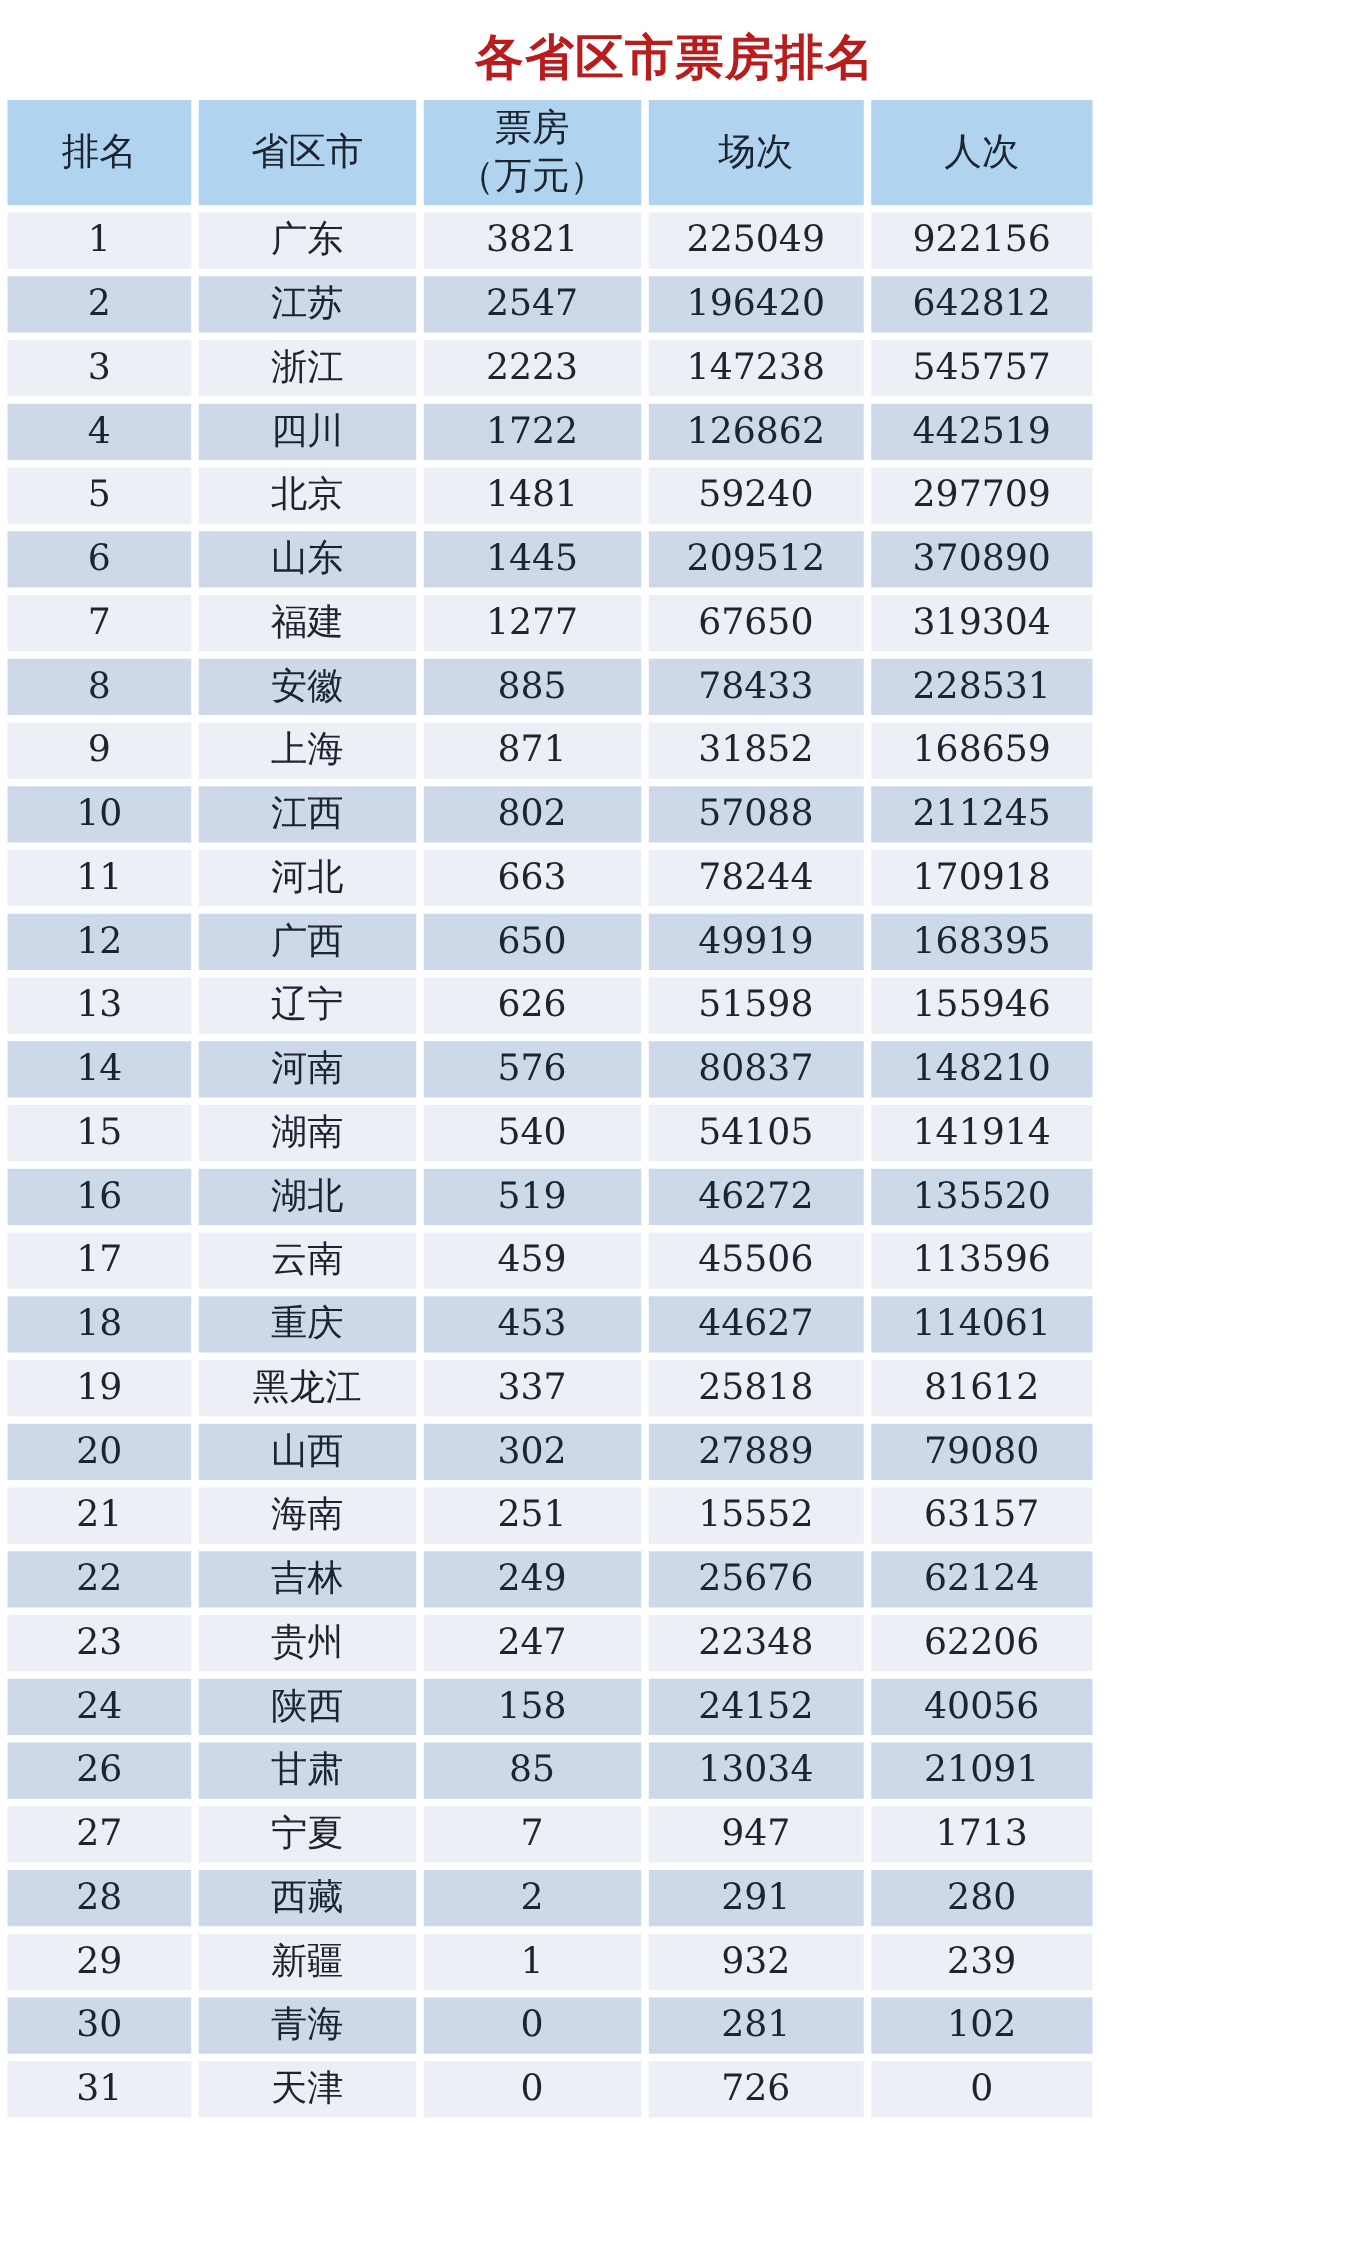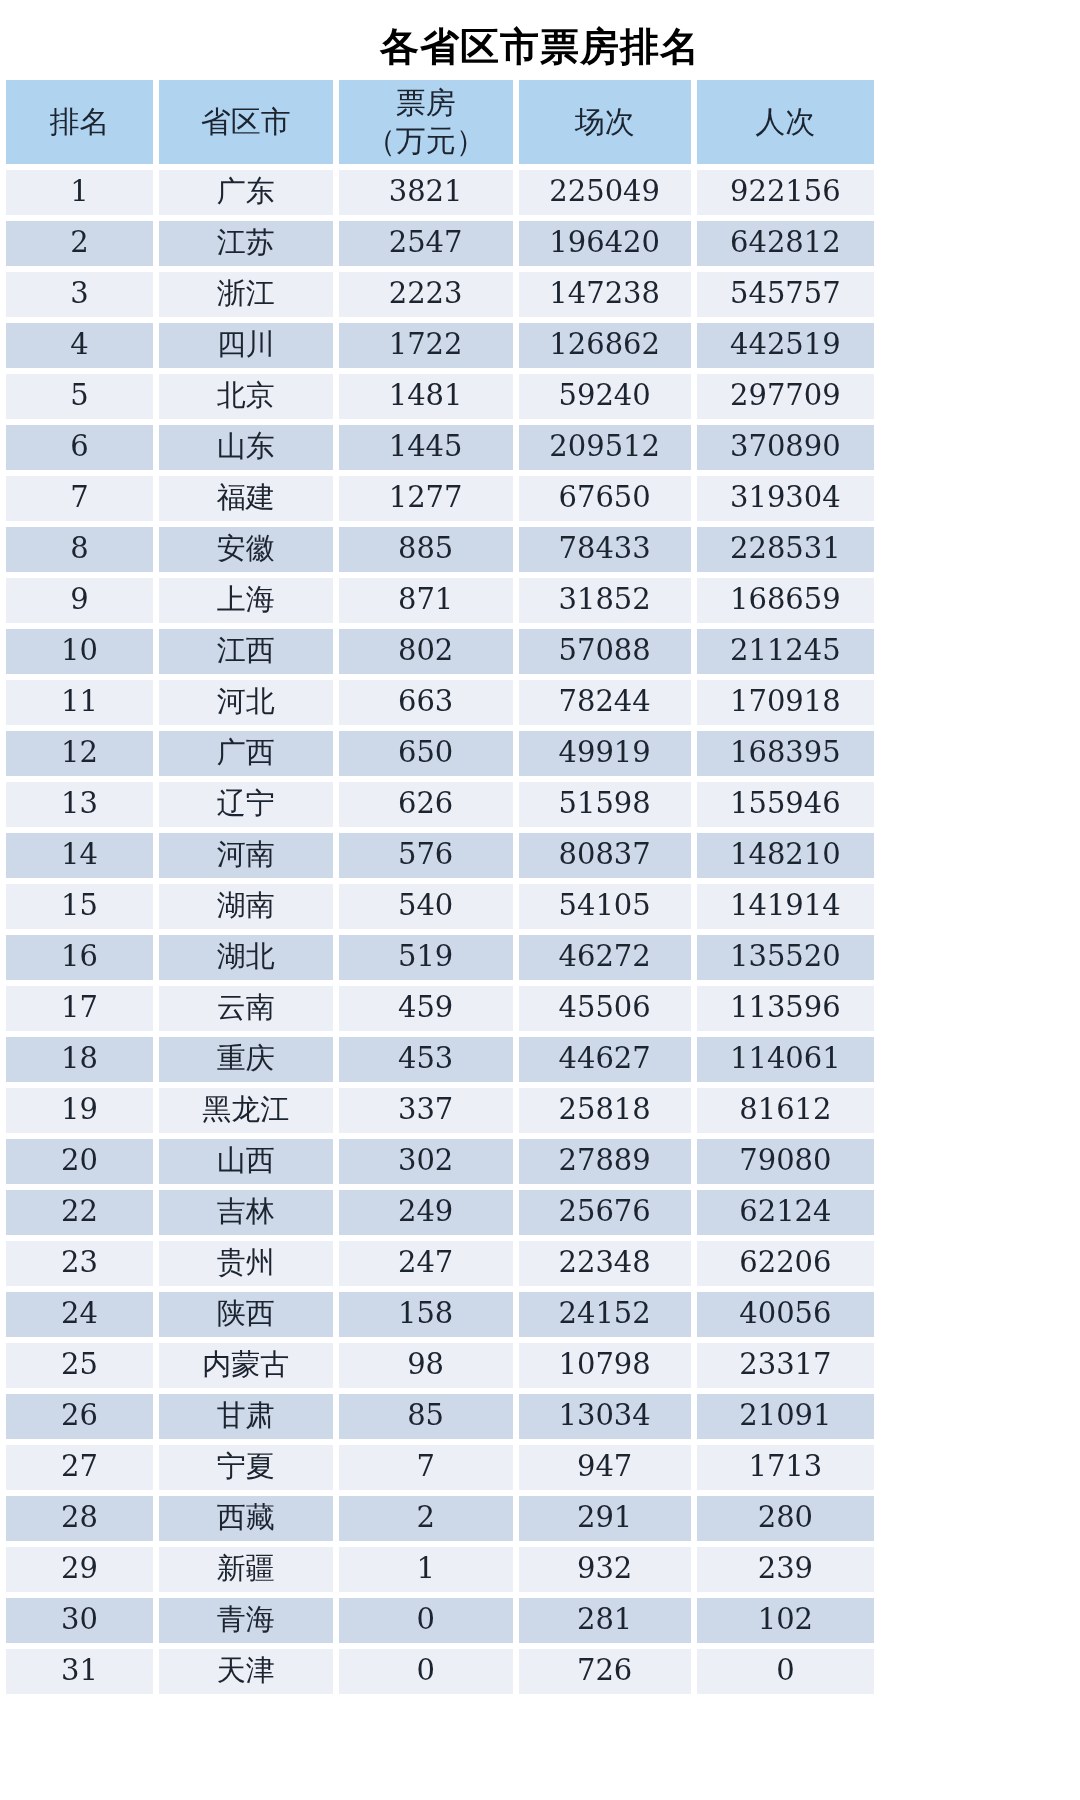--- a/index.html
+++ b/index.html
@@ -21,21 +21,21 @@
     height:1800px;
     overflow:hidden;
     background:var(--page_bg);
   }
   .page-title{
     text-align:center;
     font-family:"DejaVu Sans","Liberation Sans",sans-serif;
     font-weight:800;
     font-size:39px;
     line-height:1.15;
-    color:#000000;
+    color:#b91c1c;
     padding-top:25px;
     letter-spacing:1px;
   }
   table.ranking{
     width:880px;
     border-collapse:separate;
     border-spacing:6px;
     table-layout:fixed;
     margin-top:4px;
   }
@@ -222,20 +222,27 @@
           <td>25818</td>
           <td>81612</td>
         </tr>
         <tr class="even">
           <td>20</td>
           <td>山西</td>
           <td>302</td>
           <td>27889</td>
           <td>79080</td>
         </tr>
+        <tr class="odd">
+          <td>21</td>
+          <td>海南</td>
+          <td>251</td>
+          <td>15552</td>
+          <td>63157</td>
+        </tr>
         <tr class="even">
           <td>22</td>
           <td>吉林</td>
           <td>249</td>
           <td>25676</td>
           <td>62124</td>
         </tr>
         <tr class="odd">
           <td>23</td>
           <td>贵州</td>
@@ -243,27 +250,20 @@
           <td>22348</td>
           <td>62206</td>
         </tr>
         <tr class="even">
           <td>24</td>
           <td>陕西</td>
           <td>158</td>
           <td>24152</td>
           <td>40056</td>
         </tr>
-        <tr class="odd">
-          <td>25</td>
-          <td>内蒙古</td>
-          <td>98</td>
-          <td>10798</td>
-          <td>23317</td>
-        </tr>
         <tr class="even">
           <td>26</td>
           <td>甘肃</td>
           <td>85</td>
           <td>13034</td>
           <td>21091</td>
         </tr>
         <tr class="odd">
           <td>27</td>
           <td>宁夏</td>

